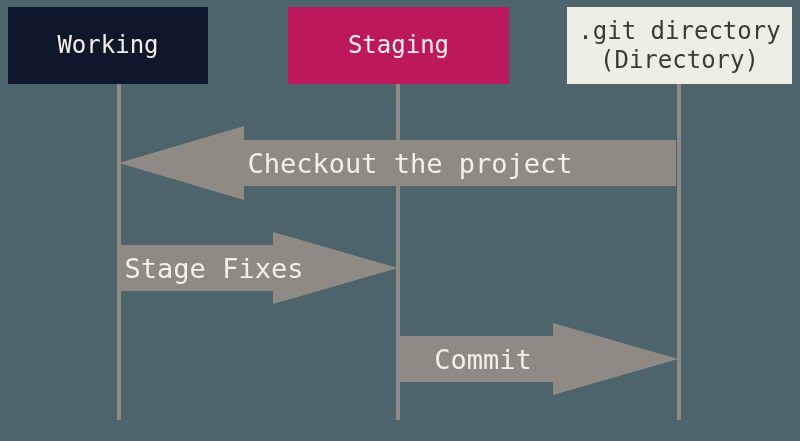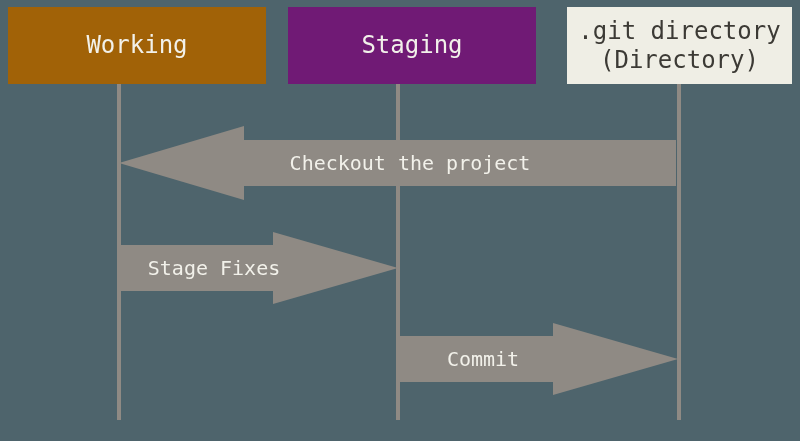--- a/index.html
+++ b/index.html
@@ -21,22 +21,22 @@
     height: 77px;
     display: flex;
     flex-direction: column;
     align-items: center;
     justify-content: center;
     text-align: center;
     font-size: 24px;
     line-height: 29px;
     color: #f2f1ea;
   }
-  .box-working   { left: 8px;   width: 258px; background: #a16207; }
-  .box-staging   { left: 288px; width: 248px; background: #701a75; }
+  .box-working   { left: 8px;   width: 200px; background: #0f172a; }
+  .box-staging   { left: 288px; width: 221px; background: #be185d; }
   .box-git       { left: 567px; width: 225px; background: #efeee5; color: #3c3a35; }
   .timeline {
     position: absolute;
     top: 84px;
     width: 4px;
     height: 336px;
     background: #8f8a84;
   }
   .timeline-1 { left: 117px; }
   .timeline-2 { left: 396px; }
@@ -46,21 +46,21 @@
     left: 0;
     top: 0;
     width: 800px;
     height: 441px;
   }
   .arrows-svg polygon { fill: #8f8a84; }
   .arrow-label {
     position: absolute;
     transform: translate(-50%, -50%);
     white-space: nowrap;
-    font-size: 20px;
+    font-size: 27px;
     color: #f2f1ea;
   }
   .label-checkout { left: 410px; top: 163px; }
   .label-stage    { left: 214px; top: 268px; text-align: center; }
   .label-commit   { left: 483px; top: 359px; text-align: center; }
 </style>
 </head>
 <body>
 
 <div class="stage">

